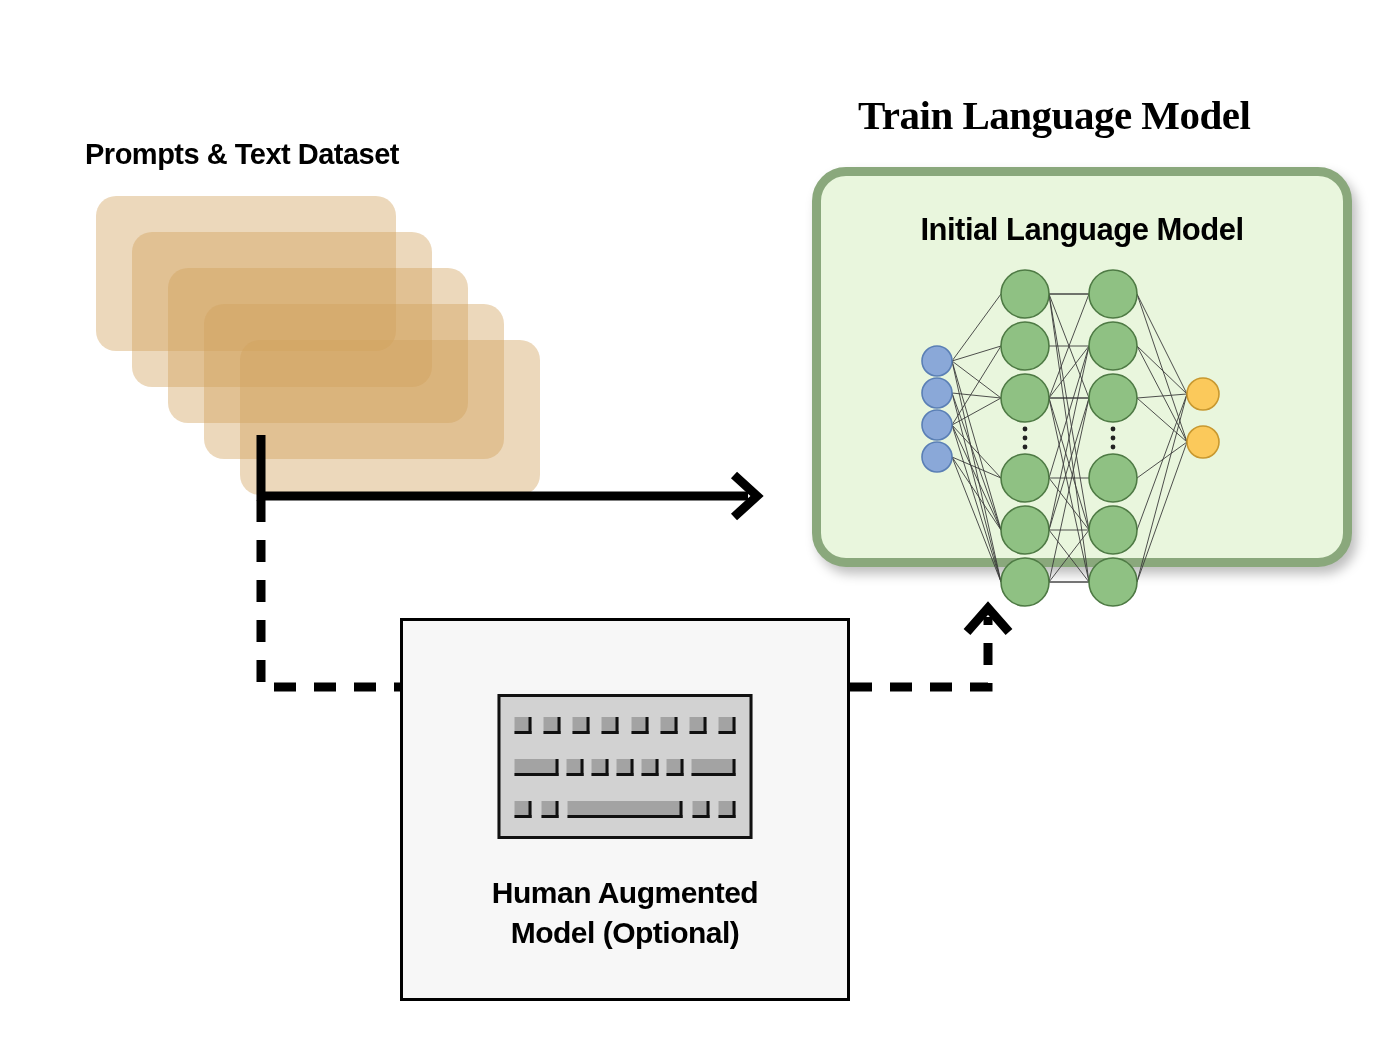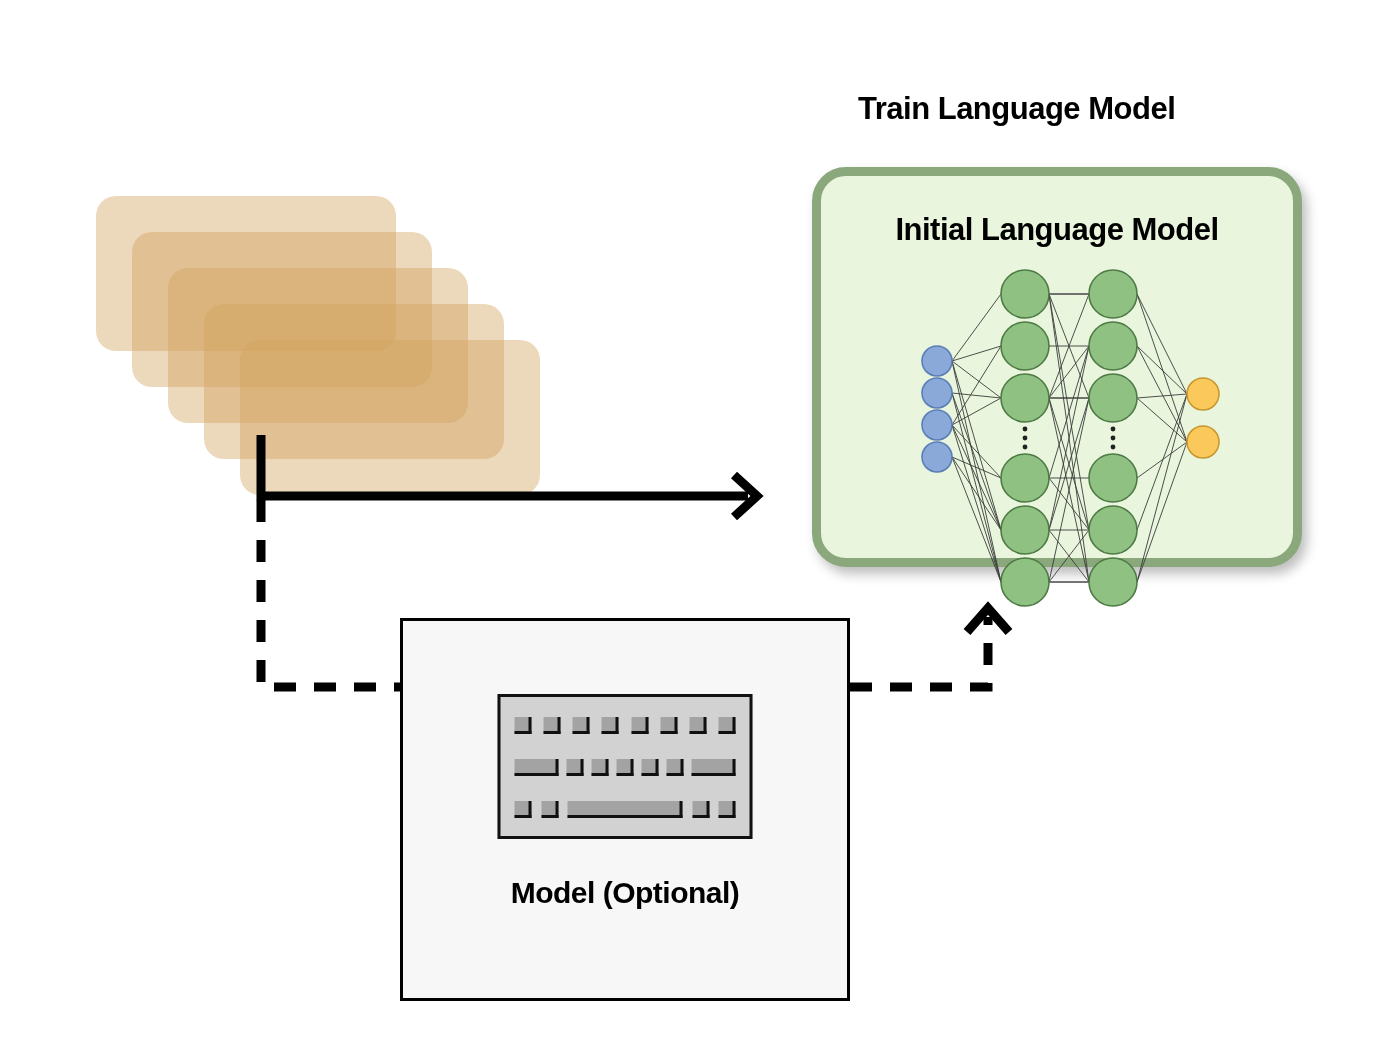--- a/index.html
+++ b/index.html
@@ -28,21 +28,22 @@
     letter-spacing: -0.5px;
   }
   #dataset-title {
     left: 85px;
     top: 138px;
     font-size: 29px;
   }
   #train-title {
     left: 858px;
     top: 91px;
-    font-size: 31px;
+    font-size: 41px;
+    font-family: Liberation Serif, serif;
   }
 
   
   #dataset-stack {
     position: absolute;
     left: 96px;
     top: 196px;
     width: 430px;
     height: 225px;
   }
@@ -52,21 +53,21 @@
     height: 155px;
     border-radius: 20px;
     background: rgba(209, 161, 93, 0.42);
   }
 
   
   #model-panel {
     position: absolute;
     left: 812px;
     top: 167px;
-    width: 490px;
+    width: 540px;
     height: 400px;
     box-sizing: border-box;
     border: 9px solid #8aa87c;
     border-radius: 34px;
     background: #e9f6dd;
     box-shadow: 5px 7px 12px rgba(0,0,0,0.26);
   }
   #model-title {
     position: absolute;
     left: 0;
@@ -147,20 +148,21 @@
     line-height: 40px;
     color: #000000;
     letter-spacing: -0.5px;
   }
 </style>
 </head>
 <body>
 
 <div id="canvas">
 
+  <div class="heading" id="dataset-title">Prompts &amp; Text Dataset</div>
 
   <div id="dataset-stack">
       <div class="ds-card" style="left: 0px; top: 0px; background: rgba(209, 161, 93, 0.42);"></div>
       <div class="ds-card" style="left: 36px; top: 36px; background: rgba(209, 161, 93, 0.42);"></div>
       <div class="ds-card" style="left: 72px; top: 72px; background: rgba(209, 161, 93, 0.42);"></div>
       <div class="ds-card" style="left: 108px; top: 108px; background: rgba(209, 161, 93, 0.42);"></div>
       <div class="ds-card" style="left: 144px; top: 144px; background: rgba(209, 161, 93, 0.42);"></div>
     </div>
 
   <div class="heading" id="train-title">Train Language Model</div>
@@ -284,17 +286,18 @@
         </div>
       <div class="kb-row" id="kb-row-2">
           <div class="key k-sm"></div>
           <div class="key k-sm"></div>
           <div class="key k-space"></div>
           <div class="key k-sm"></div>
           <div class="key k-sm"></div>
         </div>
     </div>
     <div id="human-label">
+      <div>Human Augmented</div>
       <div>Model (Optional)</div>
     </div>
   </div>
 
 </div>
 
 </body></html>

